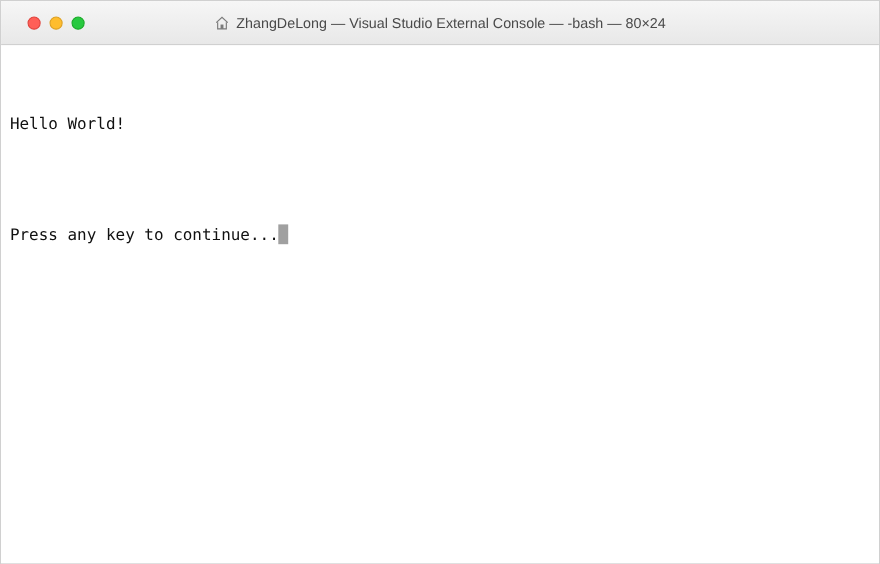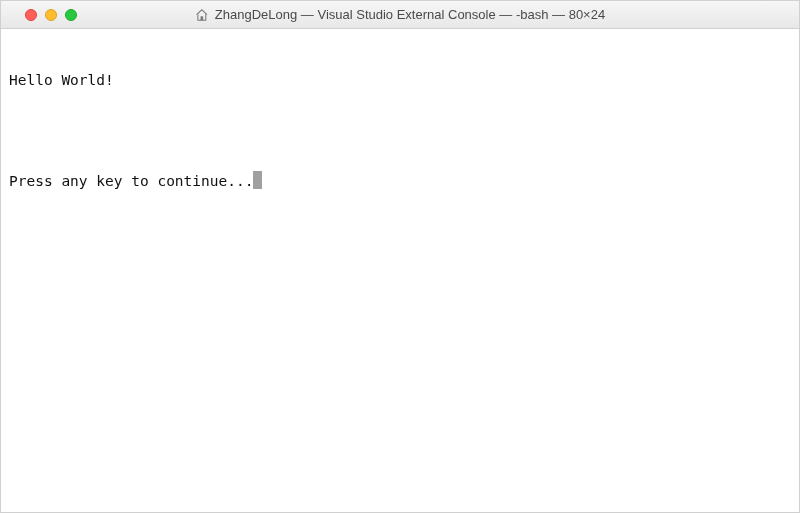--- a/index.html
+++ b/index.html
@@ -11,21 +11,21 @@
       overflow: hidden;
     }
     .window {
       width: 100%;
       height: 100%;
       display: flex;
       flex-direction: column;
       border: 1px solid #d0d0d0;
     }
     .titlebar {
-      height: 28px;
+      height: 40px;
       background: linear-gradient(to bottom, #f6f6f6, #e8e8e8);
       border-bottom: 1px solid #d0d0d0;
       display: flex;
       align-items: center;
       padding: 0 24px;
       position: relative;
     }
     .traffic-lights {
       display: flex;
       gap: 8px;
@@ -51,21 +51,21 @@
       white-space: nowrap;
     }
     .home-icon svg {
       width: 14px;
       height: 14px;
       display: block;
     }
     .terminal-body {
       flex: 1;
       background: #ffffff;
-      padding: 0 8px;
+      padding: 21px 8px;
       font-family: "Menlo", "Monaco", "Consolas", monospace;
       font-size: 14.5px;
       line-height: 1.4;
       color: #111;
       white-space: pre;
     }
     .line { display: block; }
     .prompt-line { display: flex; align-items: flex-start; }
     .cursor {
       display: inline-block;

